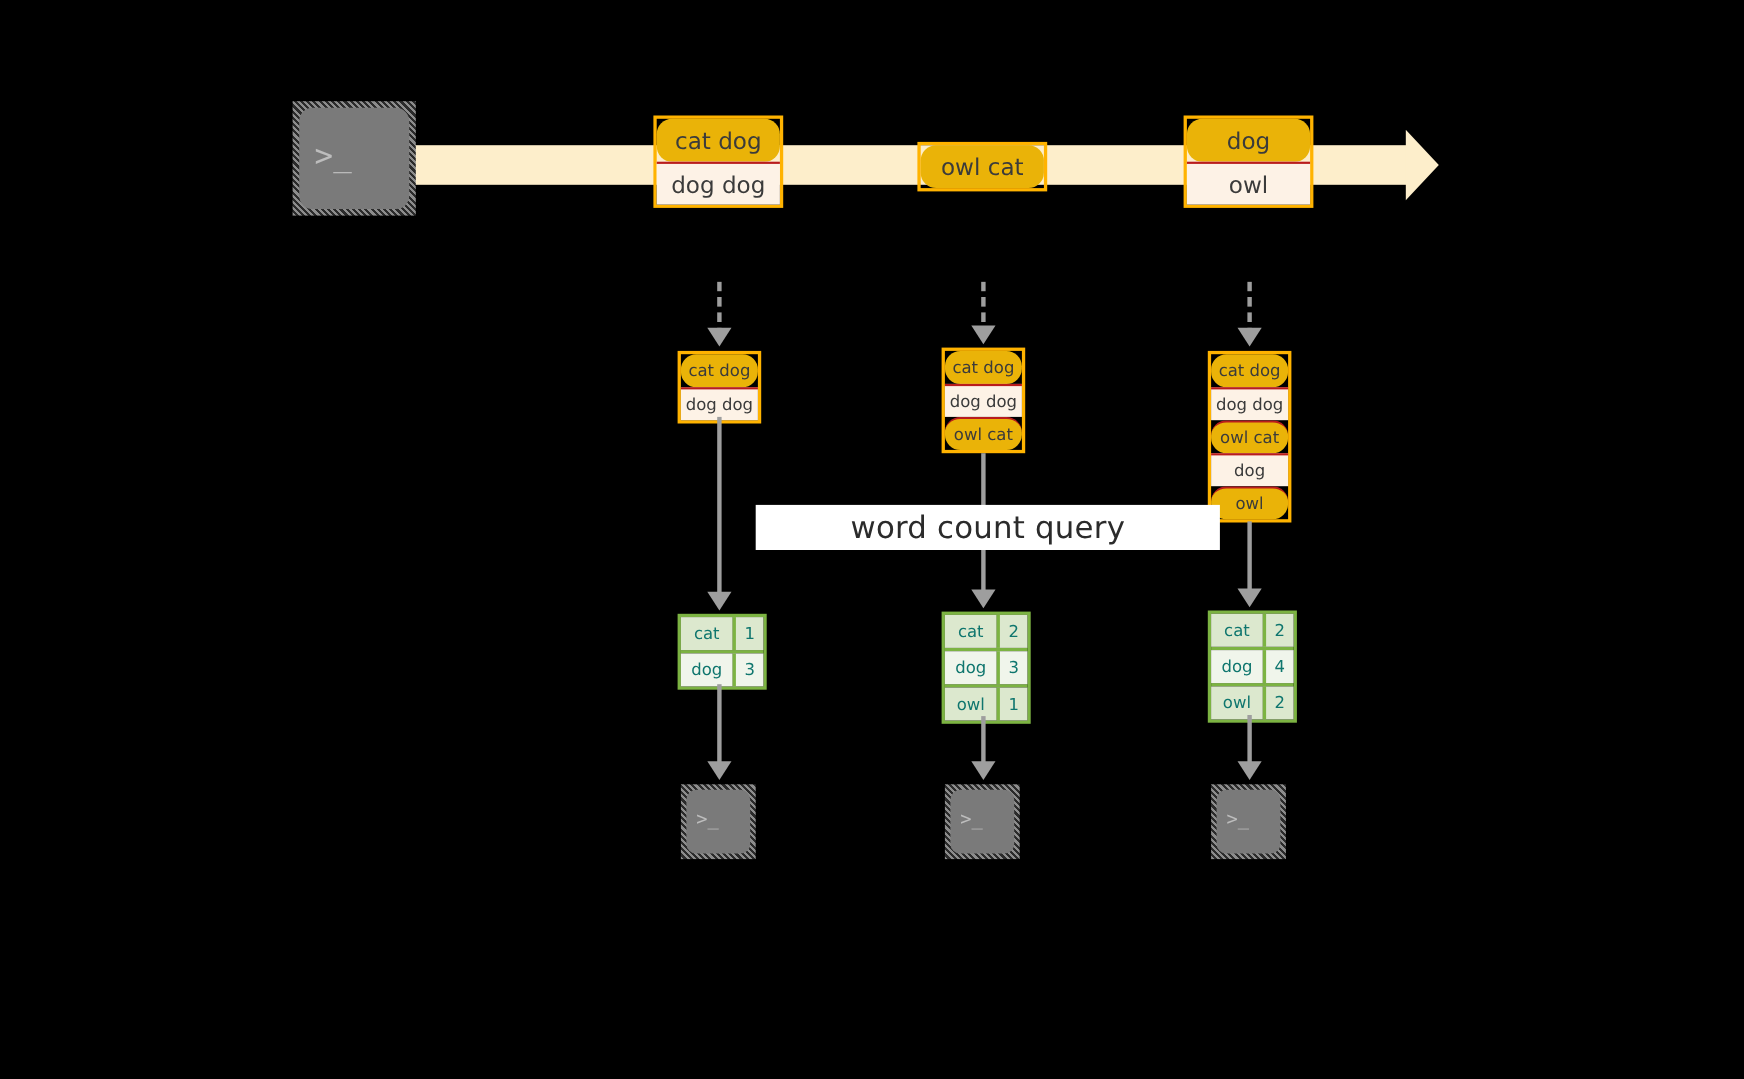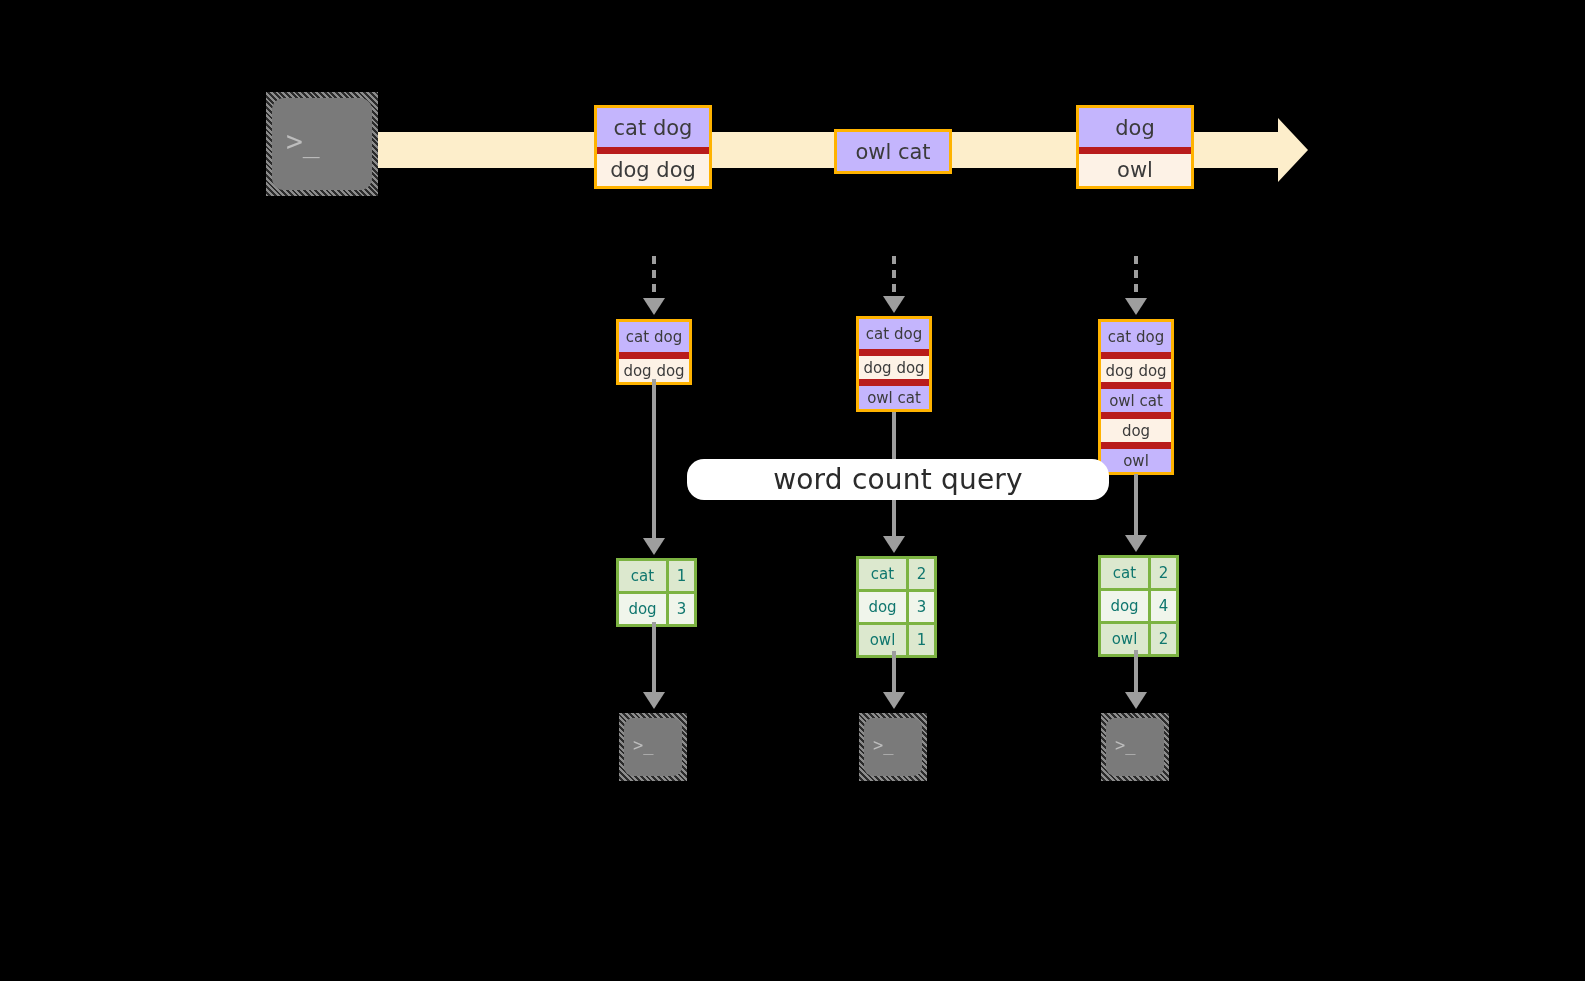--- a/index.html
+++ b/index.html
@@ -29,23 +29,23 @@
   .term-sink .term-inner{left:5px;top:5px;right:5px;bottom:5px;border-radius:9px;}
   .term-sink .term-glyph{font-size:17px;margin-left:9px;margin-top:-3px;}
   #terminal-sink-1{left:619px;top:713px;}
   #terminal-sink-2{left:859px;top:713px;}
   #terminal-sink-3{left:1101px;top:713px;}
 
   
   .msgstack{position:absolute;border:3px solid #FFB300;box-sizing:border-box;}
   .msgrow{box-sizing:border-box;display:flex;align-items:center;justify-content:center;
           color:#3b3b3b;white-space:nowrap;}
-  .msgrow.odd{background:#c4b5fd;}
+  .msgrow.odd{background:#eab308;border-radius:14px;}
   .msgrow.even{background:#FDF2E6;}
-  .msgrow + .msgrow{border-top:7px solid #b91c1c;}
+  .msgrow + .msgrow{border-top:2px solid #b91c1c;}
 
   #stream-msg-1{left:594px;top:105px;width:118px;}
   #stream-msg-1 .msgrow{height:39px;font-size:21px;}
   #stream-msg-2{left:834px;top:129px;width:118px;}
   #stream-msg-2 .msgrow{height:39px;font-size:21px;}
   #stream-msg-3{left:1076px;top:105px;width:118px;}
   #stream-msg-3 .msgrow{height:39px;font-size:21px;}
 
   
   .statestack{position:absolute;border:3px solid #FFB300;box-sizing:border-box;}
@@ -73,21 +73,21 @@
   .vline{position:absolute;width:4px;background:#9e9e9e;}
   .vline.dashed{background:none;
      background-image:linear-gradient(#9e9e9e 60%,rgba(0,0,0,0) 0);
      background-size:4px 14px;background-repeat:repeat-y;}
   .vhead{position:absolute;width:0;height:0;
      border-left:11px solid transparent;border-right:11px solid transparent;
      border-top:17px solid #9e9e9e;}
 
   
   #query-label{position:absolute;left:687px;top:459px;width:422px;height:41px;
-     background:#ffffff;display:flex;align-items:center;justify-content:center;border-radius:17px;}
+     background:#ffffff;display:flex;align-items:center;justify-content:center;}
   #query-label span{font-size:28px;color:#2b2b2b;letter-spacing:.2px;}
 </style>
 </head>
 <body>
 
 <div class="stage">
 
   <div id="stream-band"></div>
   <div id="stream-arrowhead"></div>
 

